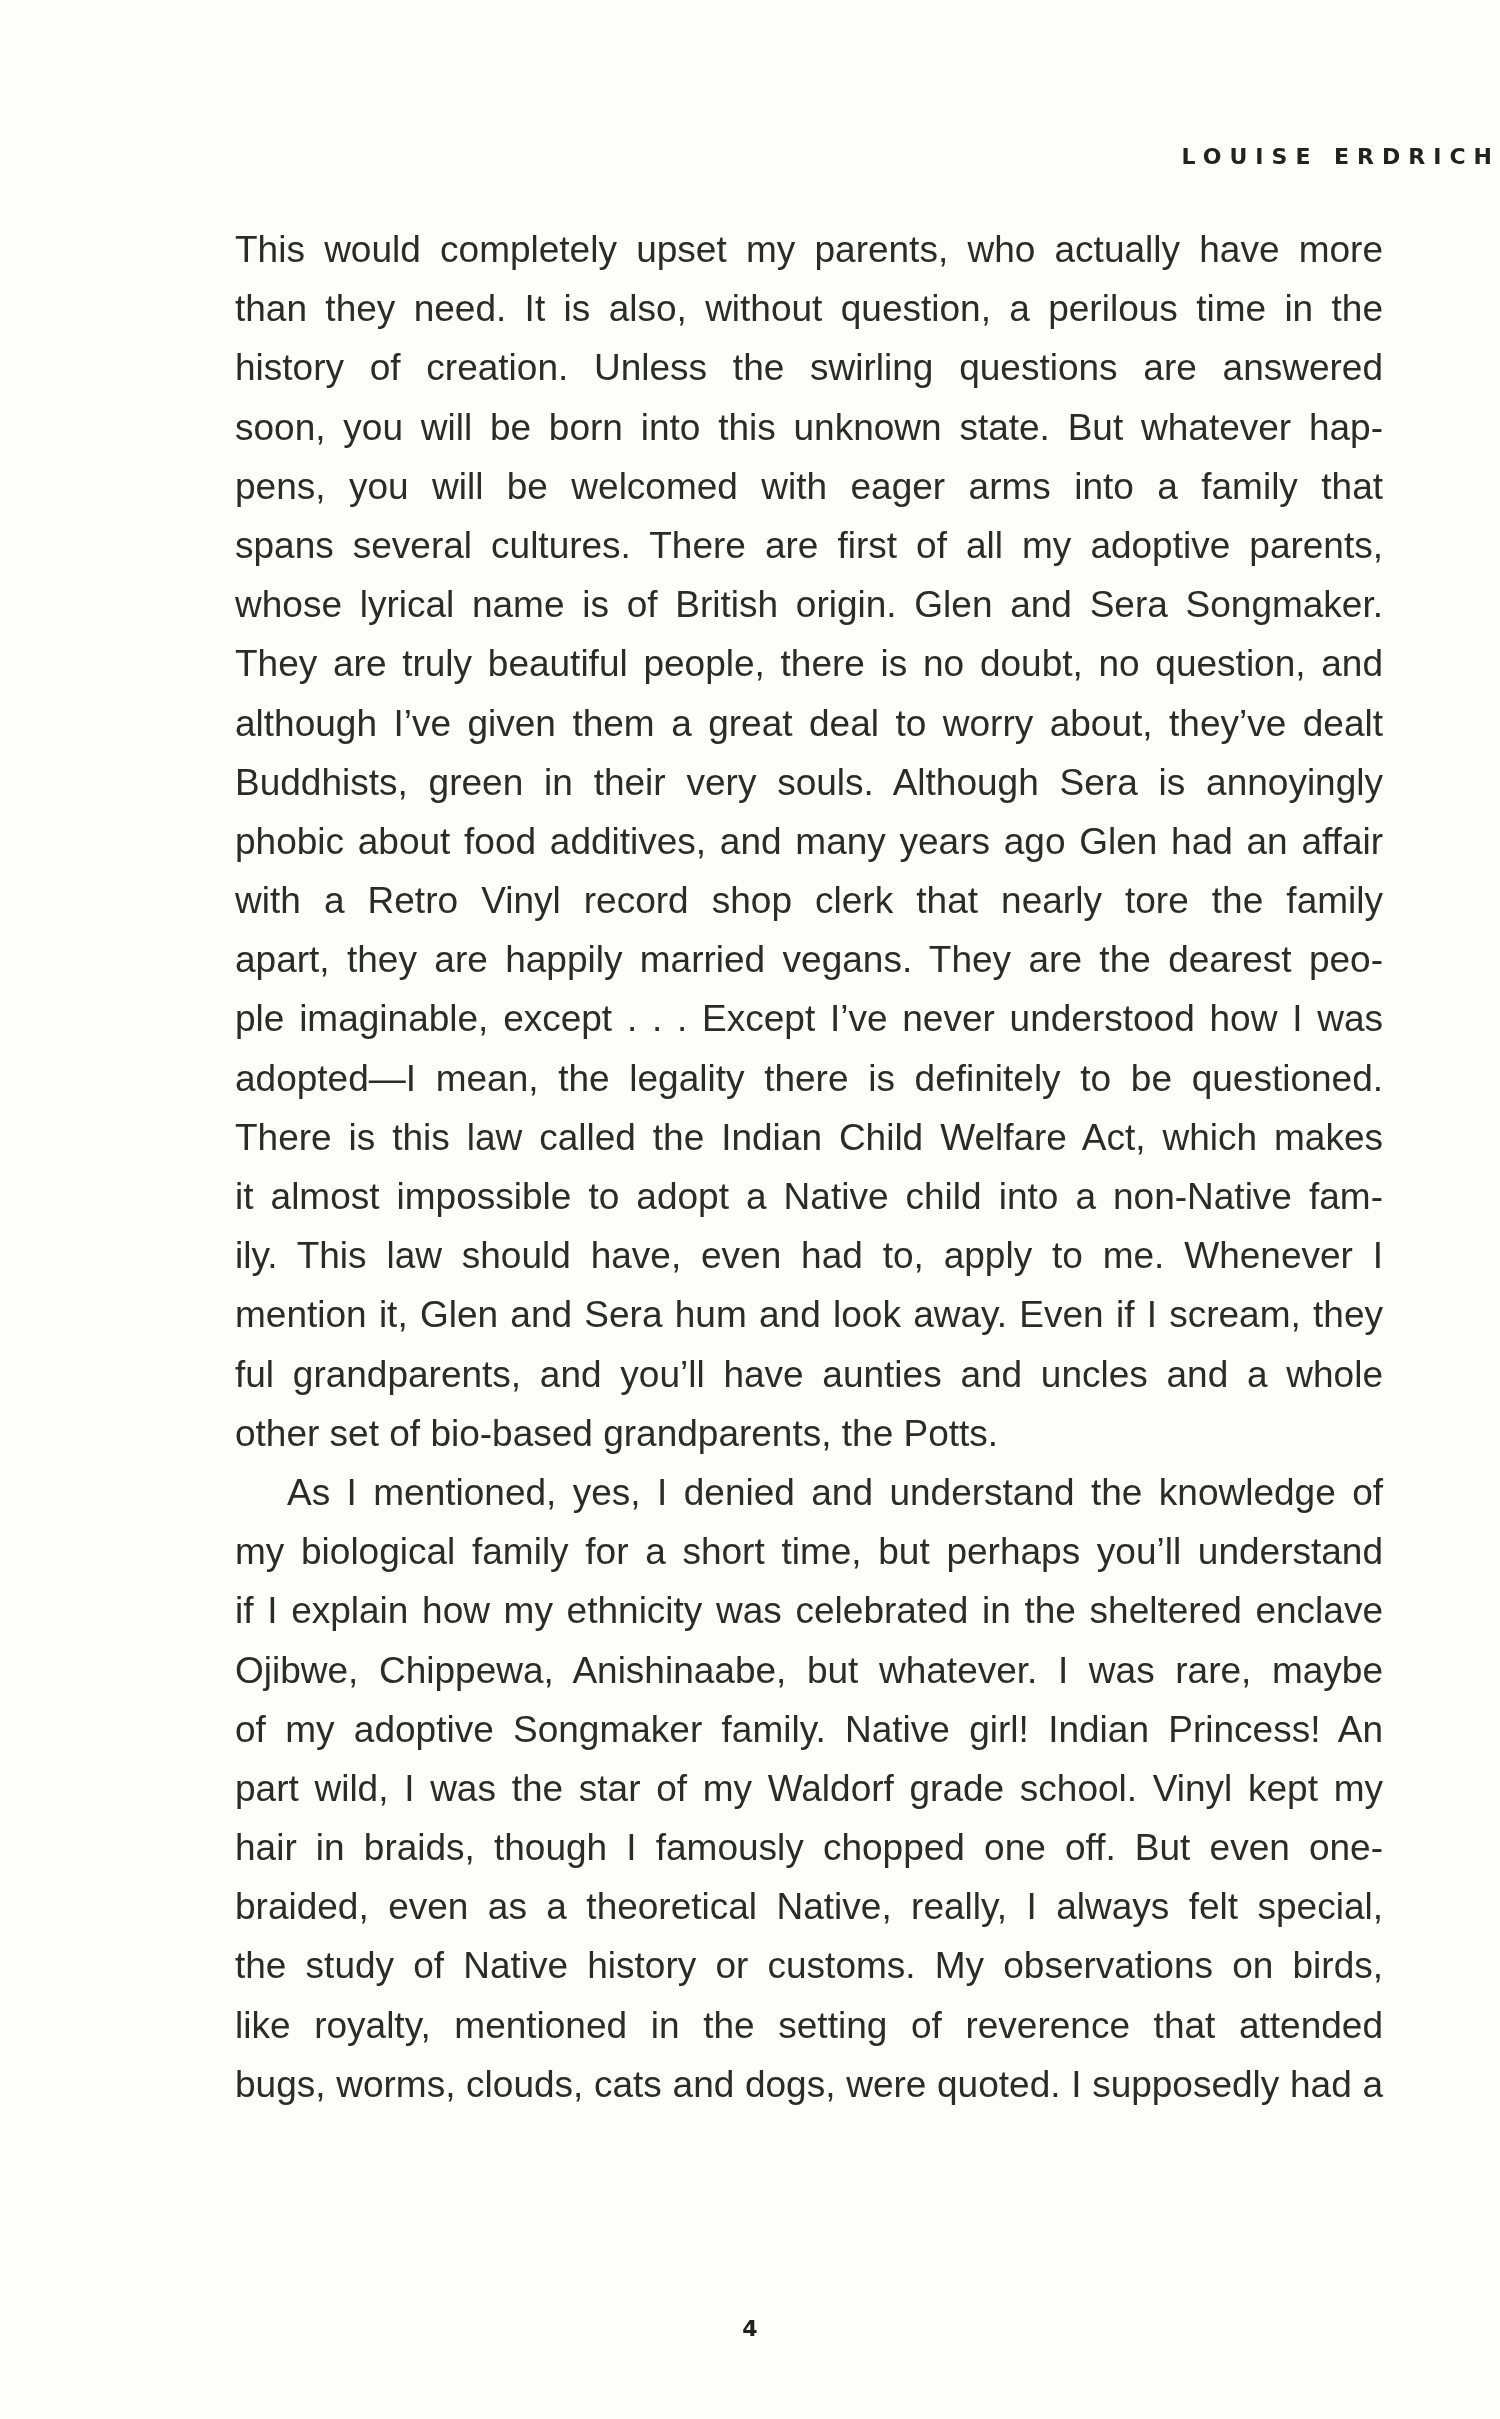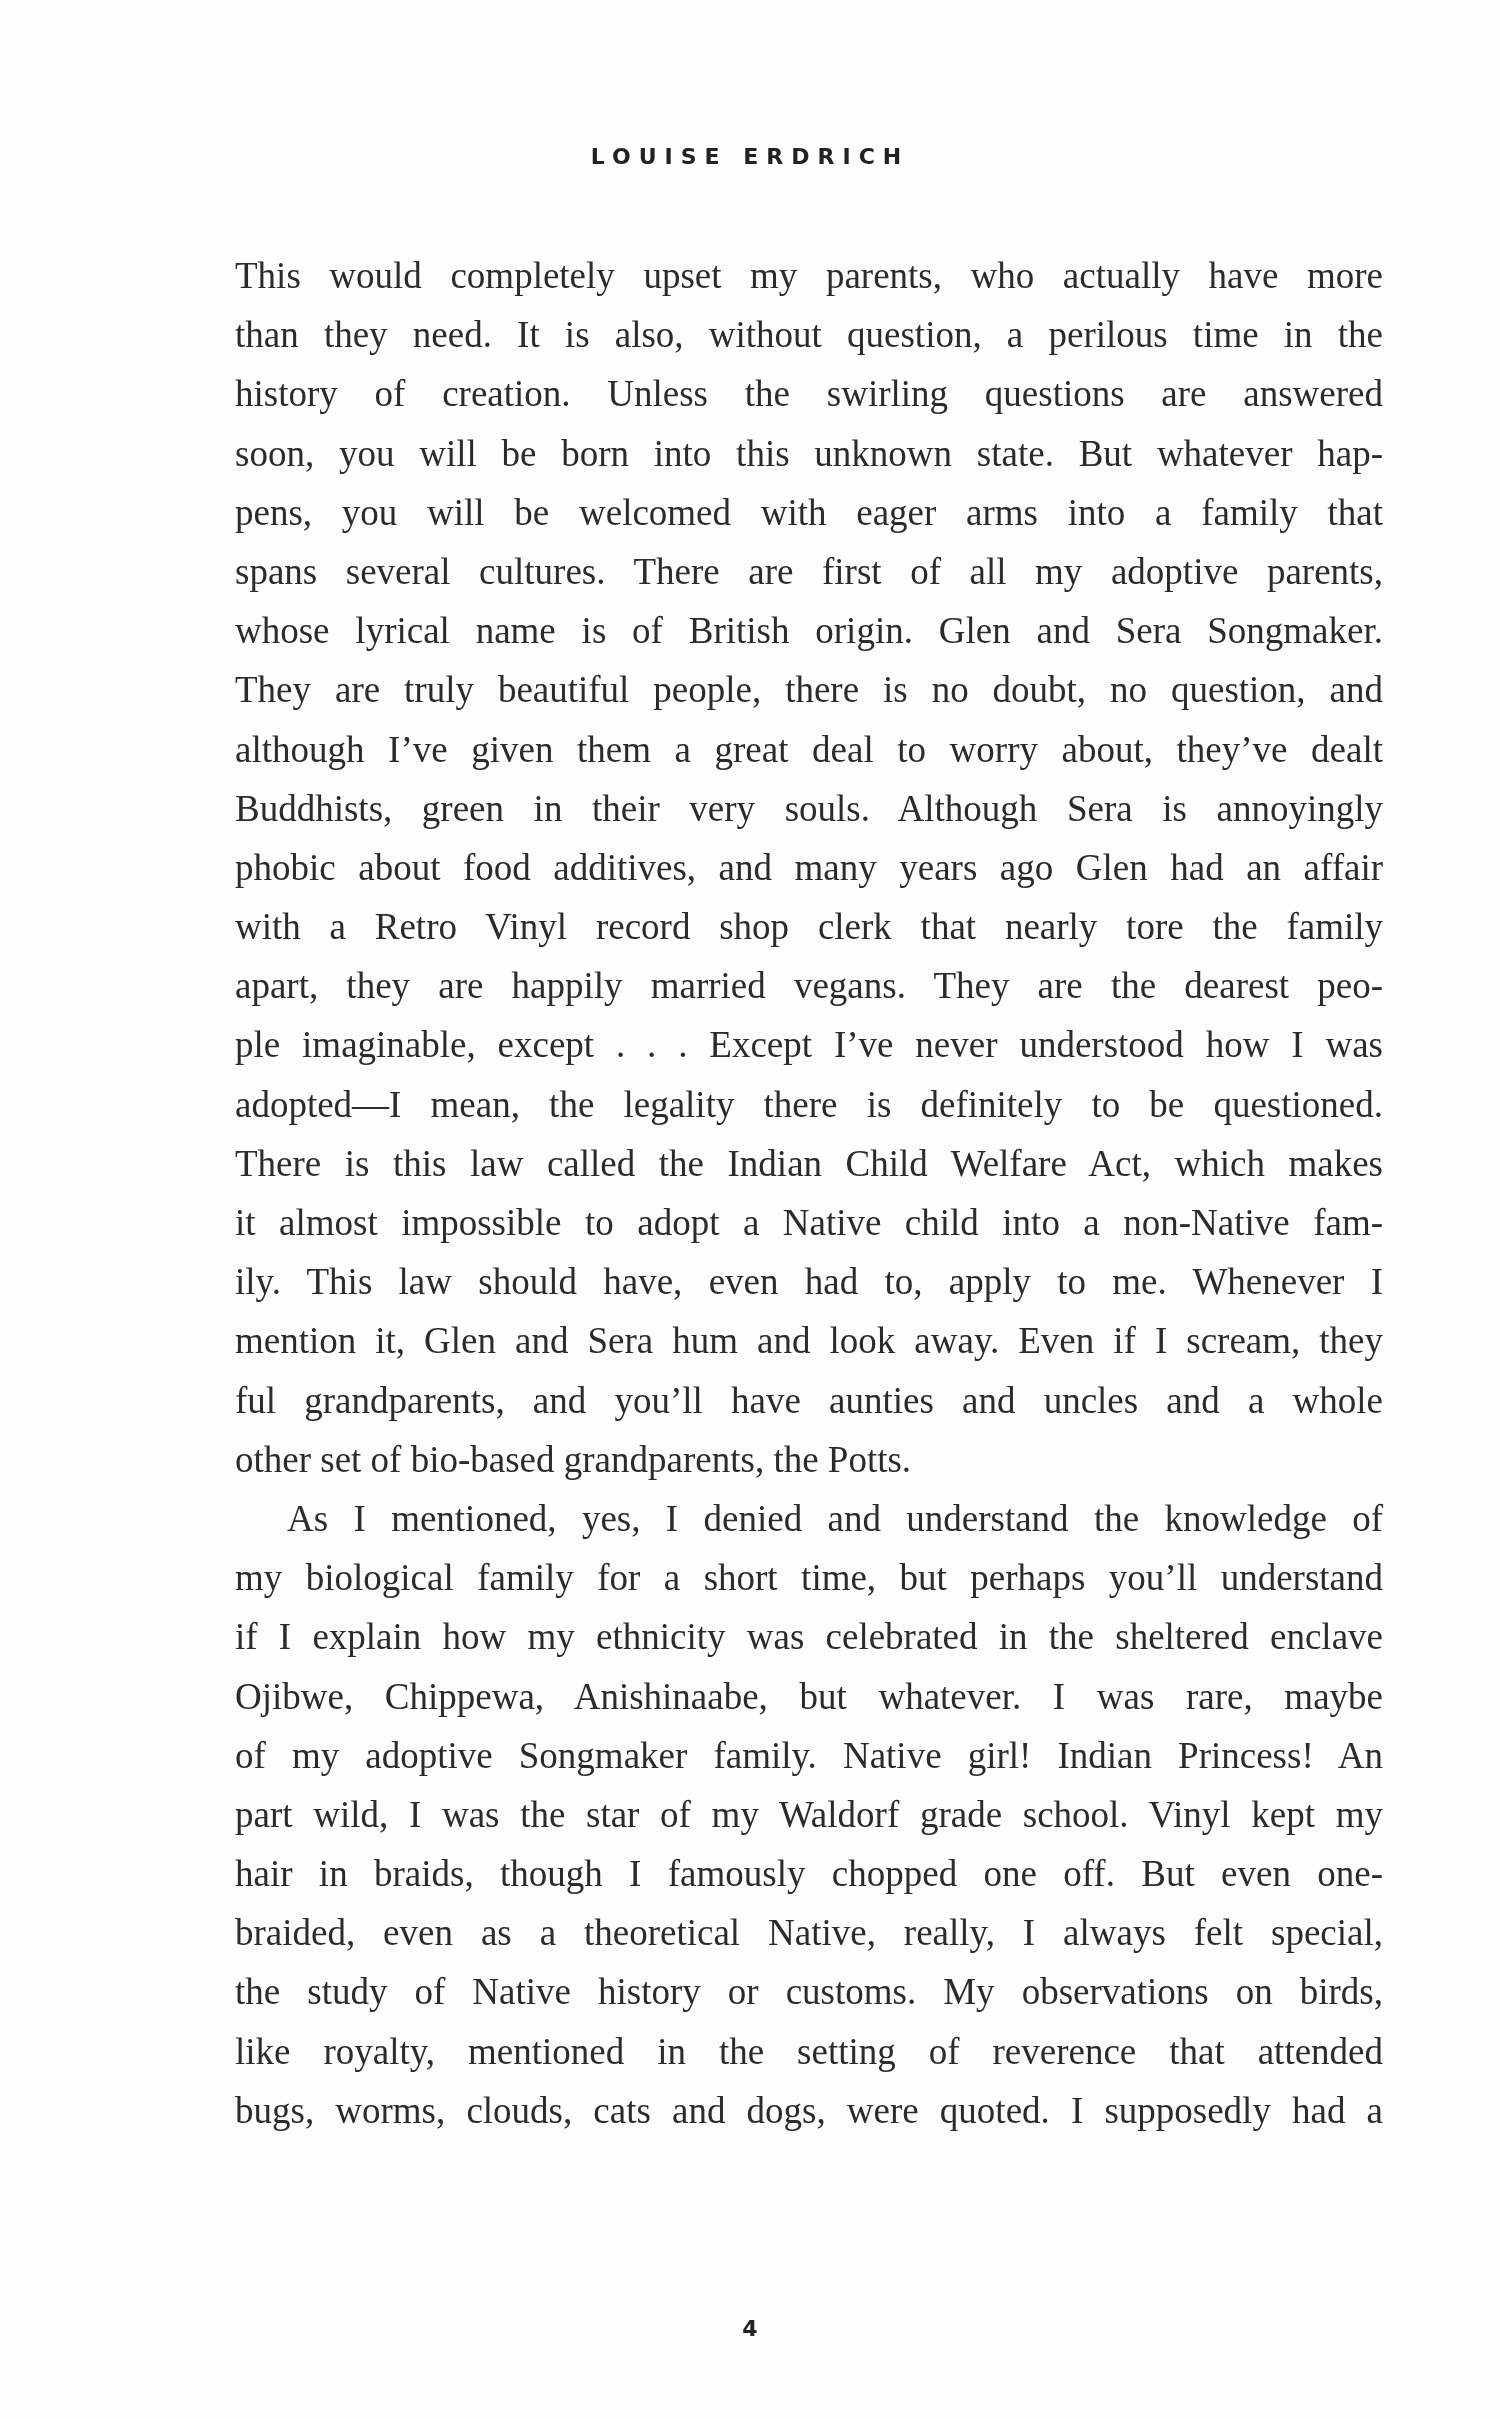--- a/index.html
+++ b/index.html
@@ -19,33 +19,33 @@
       left: 0; top: 0;
       width: 1500px;
       height: 2419px;
       background: #fdfdfb;
     }
     .running-head {
       position: absolute;
       top: 144px;
       left: 0;
       width: 1500px;
-      text-align: center;
+      text-align: right;
       font-family: "DejaVu Sans", sans-serif;
       font-weight: bold;
       font-size: 22px;
       letter-spacing: 8px;
       color: #222;
     }
     .body-text {
       position: absolute;
       left: 235px;
-      top: 246px;
+      top: 220px;
       width: 1148px;
-      font-family: Liberation Serif, serif;
+      font-family: Liberation Sans, sans-serif;
       font-size: 37px;
       line-height: 59.2px;
       color: #2b2b2b;
     }
     .line {
       display: block;
       white-space: nowrap;
       text-align: justify;
       text-align-last: justify;
       height: 59.2px;

